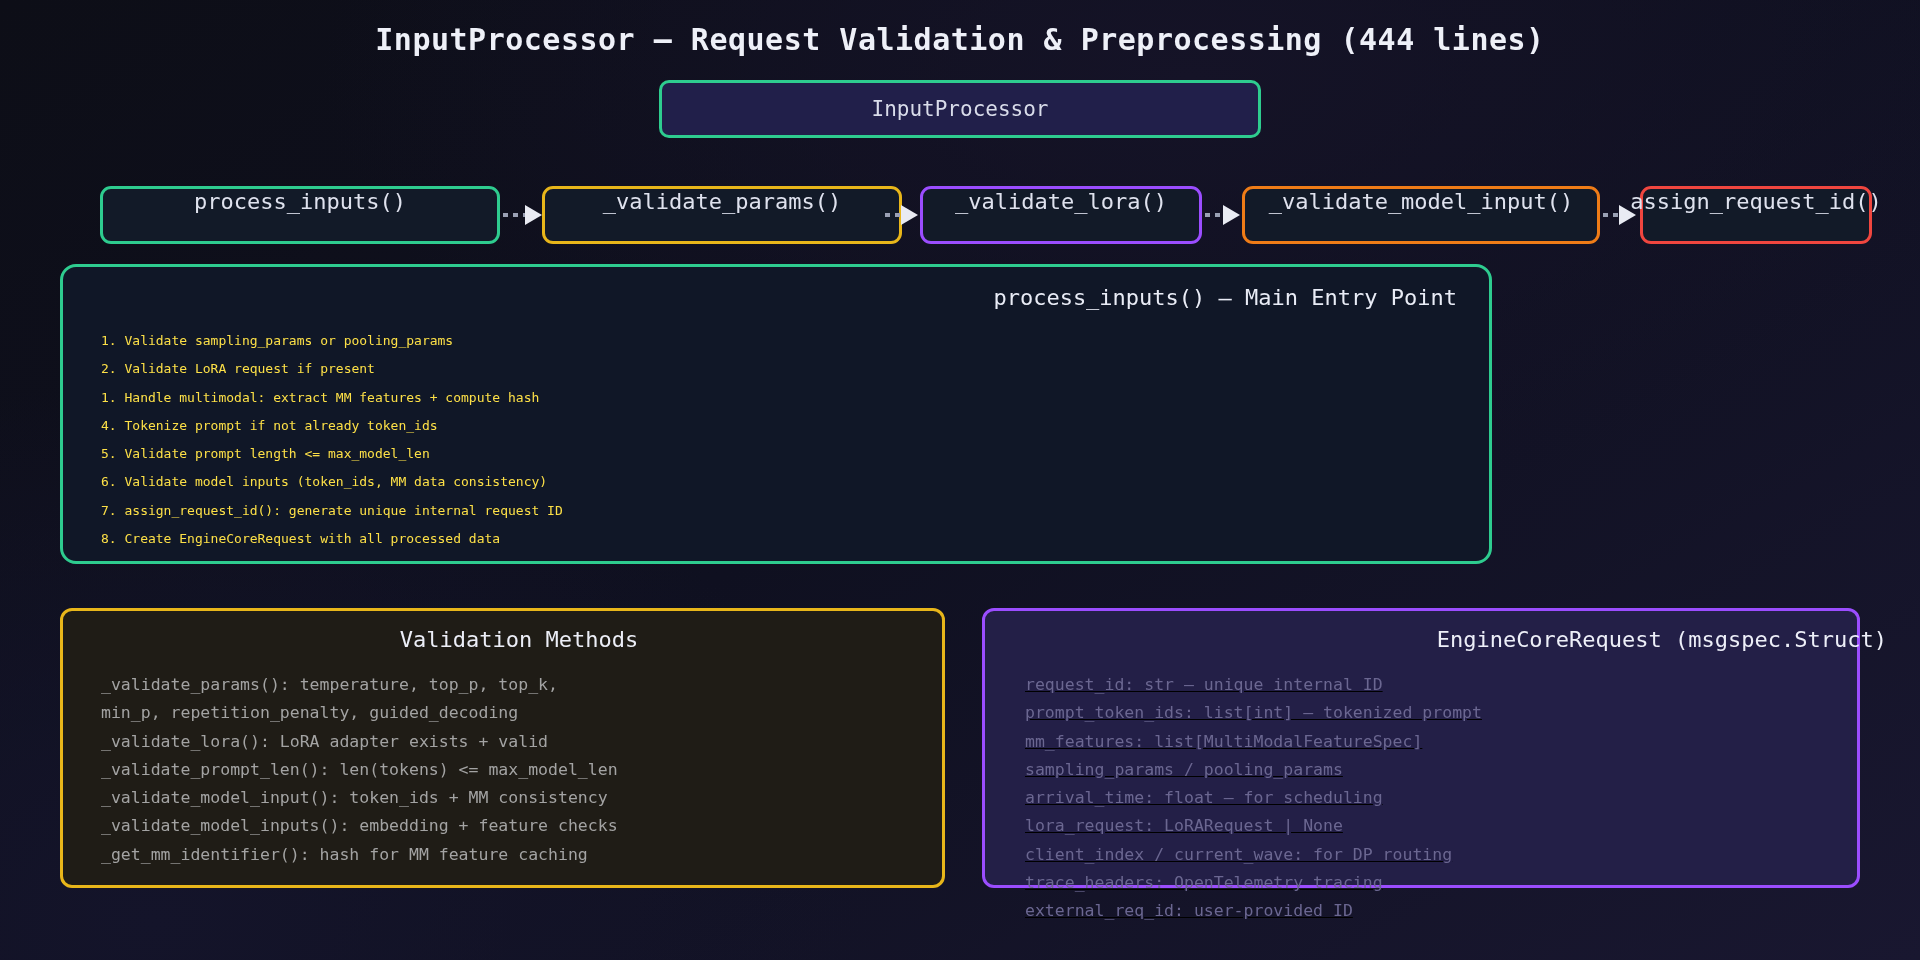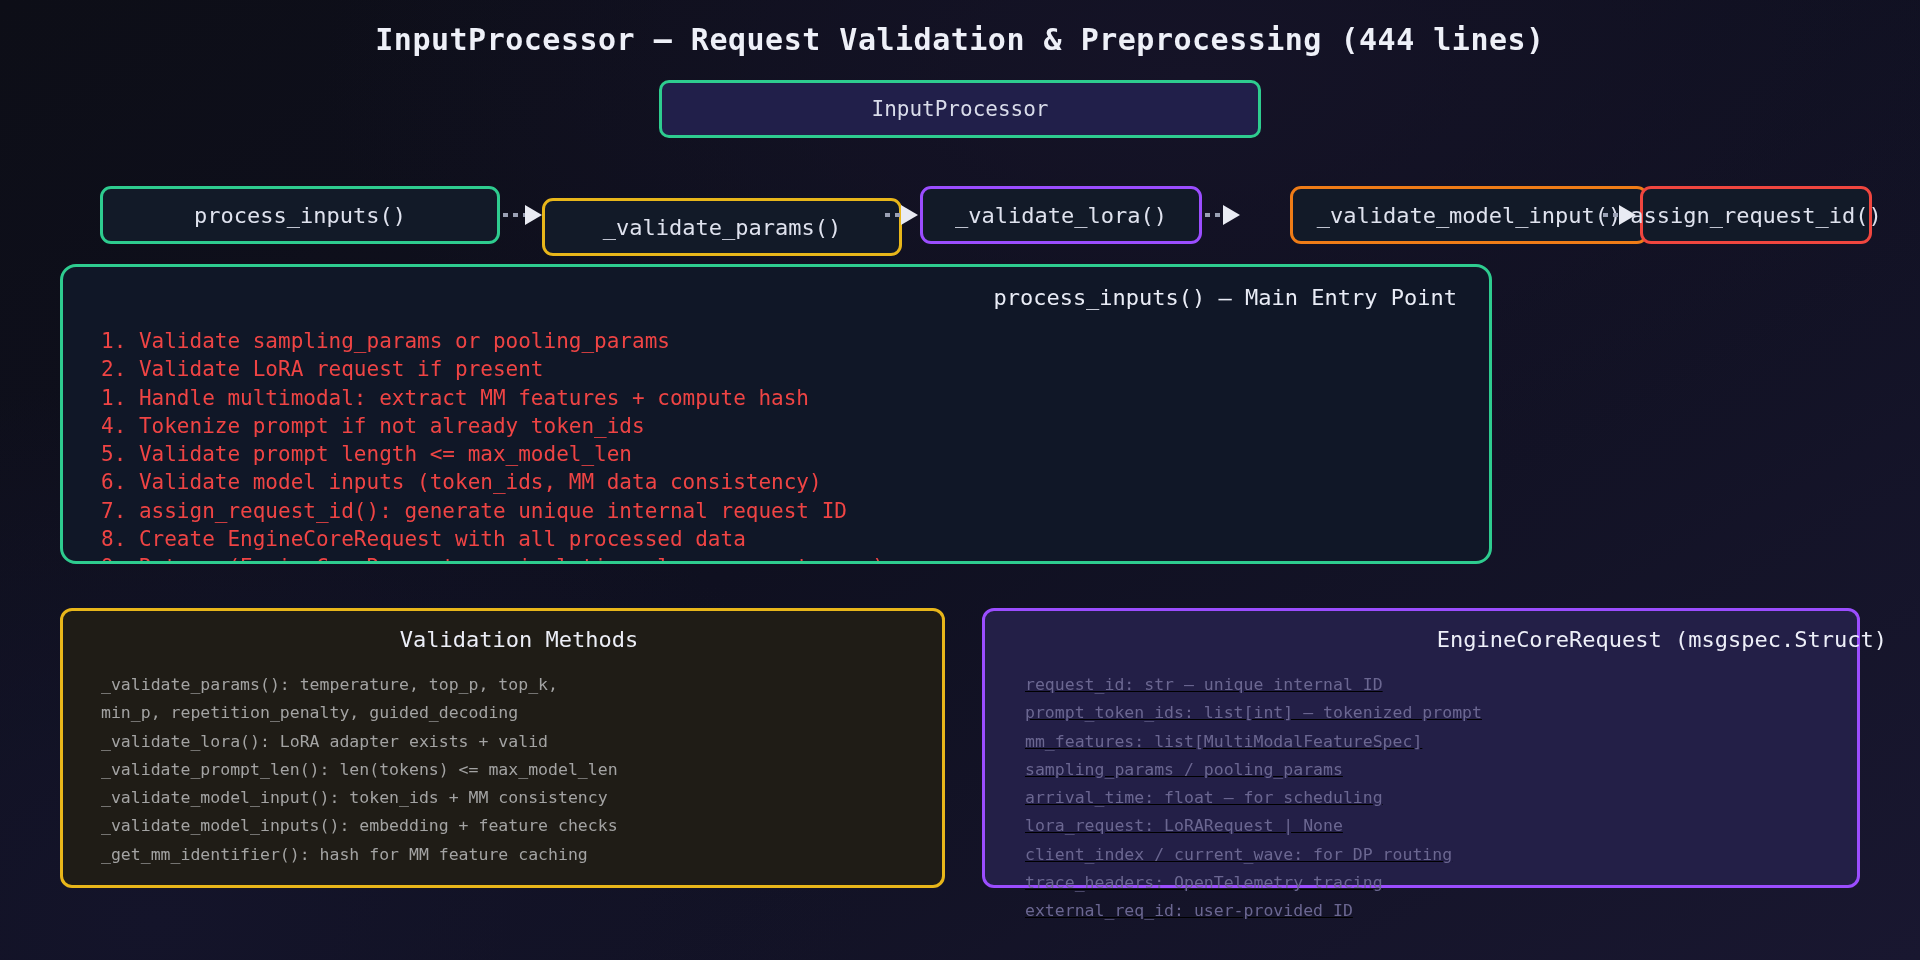--- a/index.html
+++ b/index.html
@@ -61,32 +61,32 @@
     width: 1920px;
     height: 62px;
   }
   .pipe-box {
     position: absolute;
     top: 0;
     height: 58px;
     border-radius: 11px;
     background: #121a28;
     display: flex;
-    align-items: center;
+    align-items: flex-start;
     justify-content: center;
   }
   .pipe-box .label {
     font-size: 22px;
     color: #dfe2ee;
     white-space: nowrap;
   }
   .pb0 { left: 100px;  width: 400px; border: 3px solid #2ecc8f; }
-  .pb1 { left: 542px;  width: 360px; border: 3px solid #e8b61a; margin-top: 12px; }
+  .pb1 { left: 542px;  width: 360px; border: 3px solid #e8b61a; }
   .pb2 { left: 920px;  width: 282px; border: 3px solid #9b4dff; }
-  .pb3 { left: 1242px; width: 358px; border: 3px solid #ef7c17; margin-left: 48px; }
+  .pb3 { left: 1242px; width: 358px; border: 3px solid #ef7c17; }
   .pb4 { left: 1640px; width: 232px; border: 3px solid #f0463f; }
   .pb4 .label { position: relative; left: 0; }
 
   
   .connector {
     position: absolute;
     top: 20px;
     height: 18px;
     display: flex;
     align-items: center;
@@ -128,23 +128,23 @@
     color: #e9ecf6;
     white-space: nowrap;
   }
   .main-panel .steps {
     position: absolute;
     top: 60px;
     left: 38px;
     right: 20px;
   }
   .main-panel .step {
-    font-size: 21px;
+    font-size: 13px;
     line-height: 28.3px;
-    color: #ef4444;
+    color: #fde047;
     white-space: nowrap;
   }
 
   
   .bottom-left {
     position: absolute;
     left: 60px;
     top: 608px;
     width: 885px;
     height: 280px;

